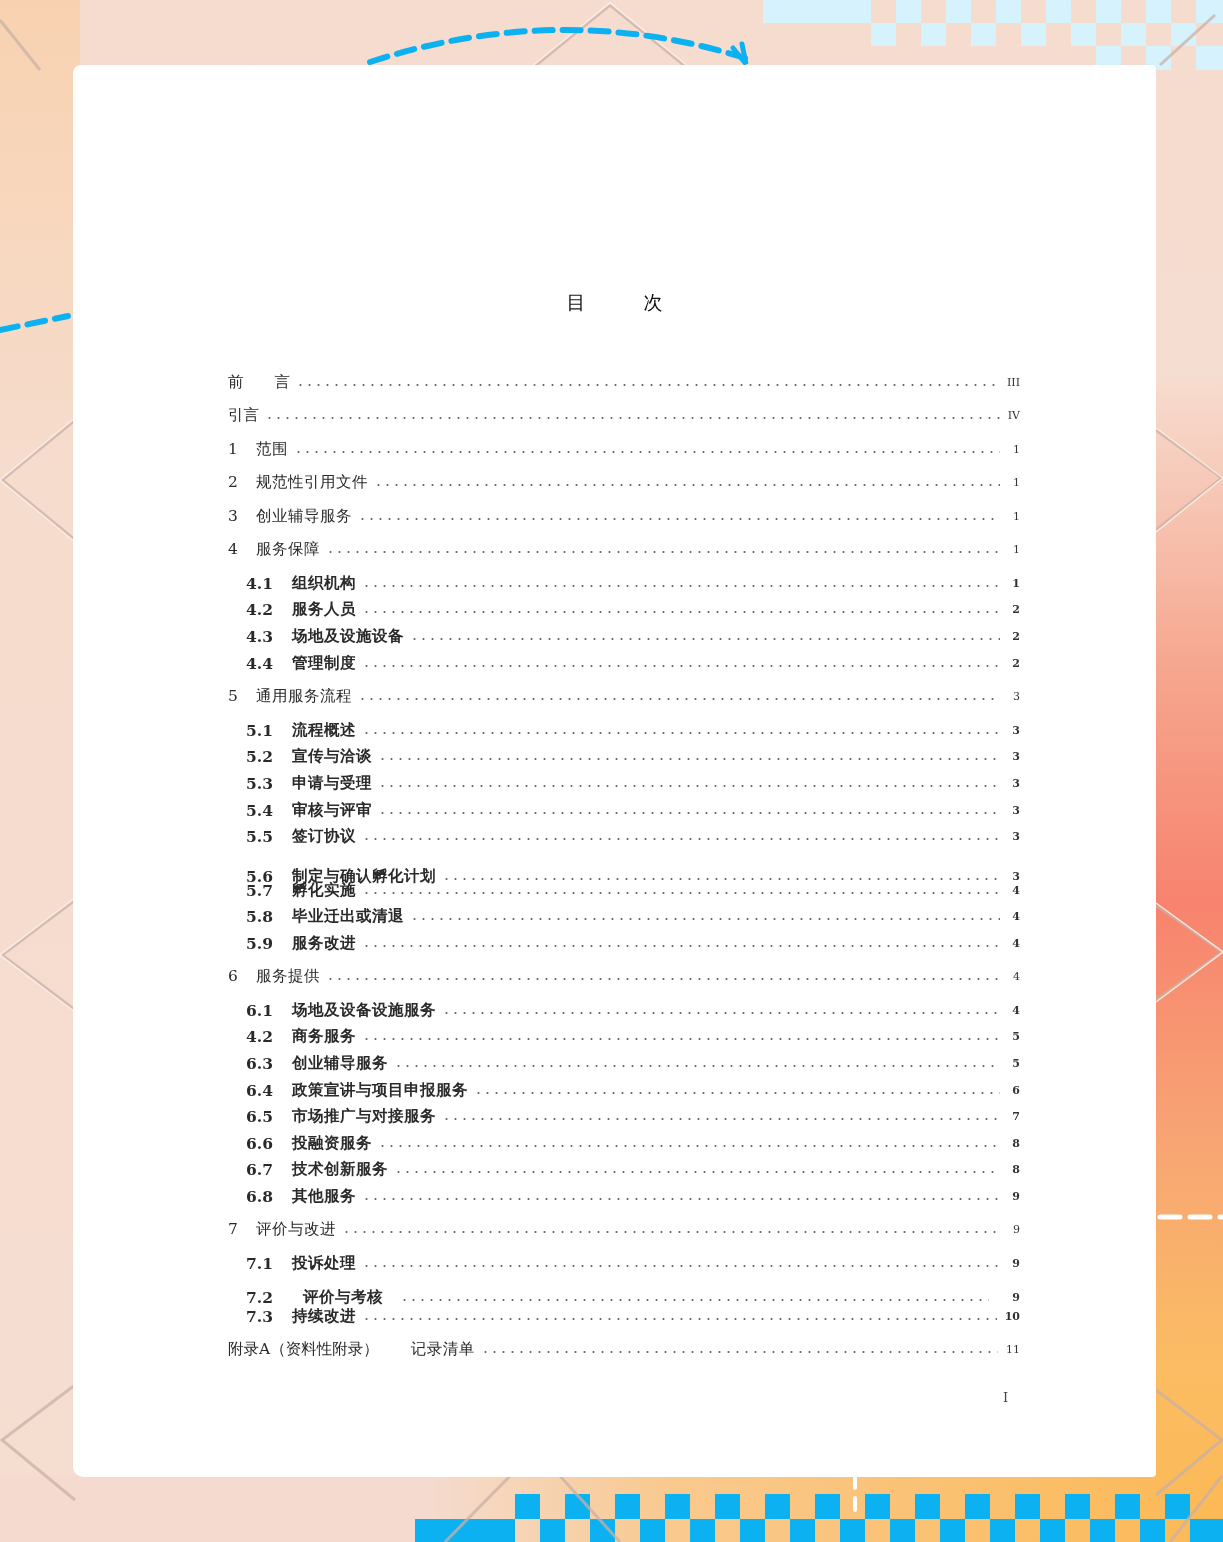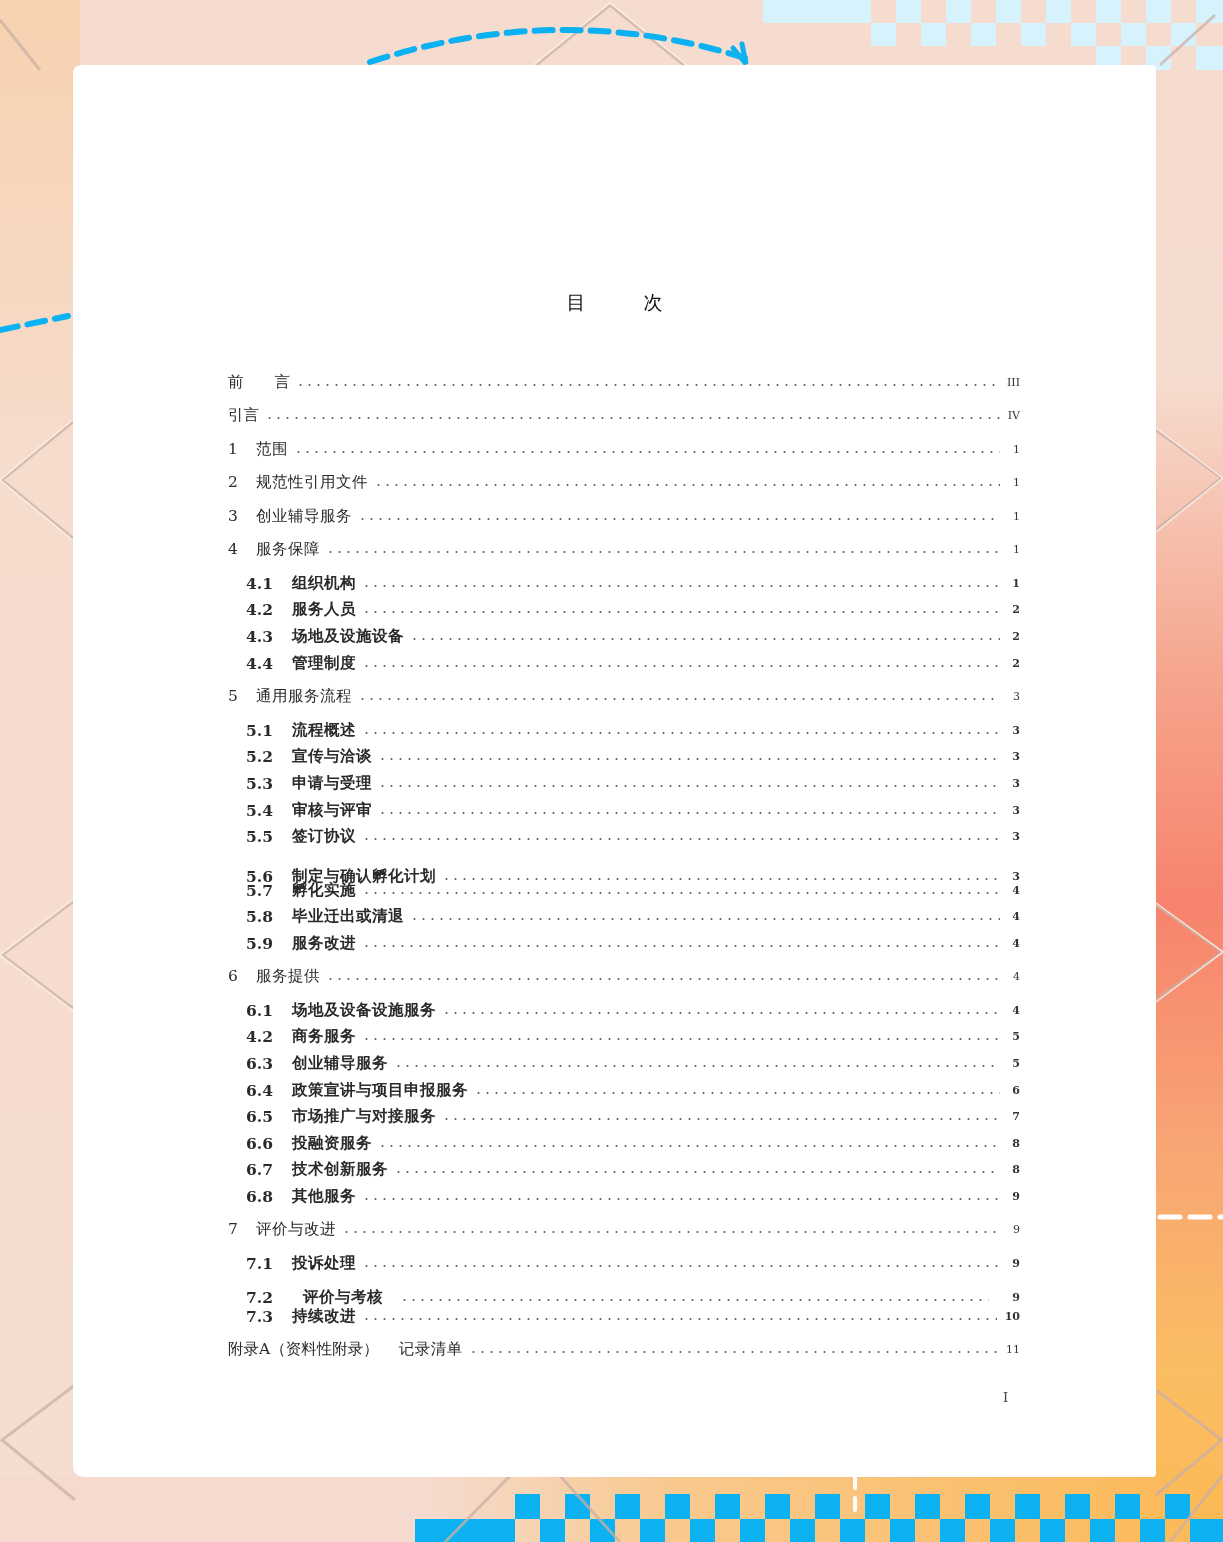--- a/index.html
+++ b/index.html
@@ -348,21 +348,21 @@
         <span class="leader"></span>
         <span class="pg">9</span>
       </div>
       <div class="row sub" style="top: 934px;">
         <span class="num">7.3</span>
         <span class="label">持续改进</span>
         <span class="leader"></span>
         <span class="pg">10</span>
       </div>
       <div class="row main" style="top: 967px;">
-        <span class="num" style="width: auto; margin-right: 20px;">附录A（资料性附录）</span>
+        <span class="num" style="width: auto; margin-right: 32px;">附录A（资料性附录）</span>
         <span class="label">记录清单</span>
         <span class="leader"></span>
         <span class="pg">11</span>
       </div>
     </div>
 
   <div class="page-footer">I</div>
 </div>
 
 </body></html>

